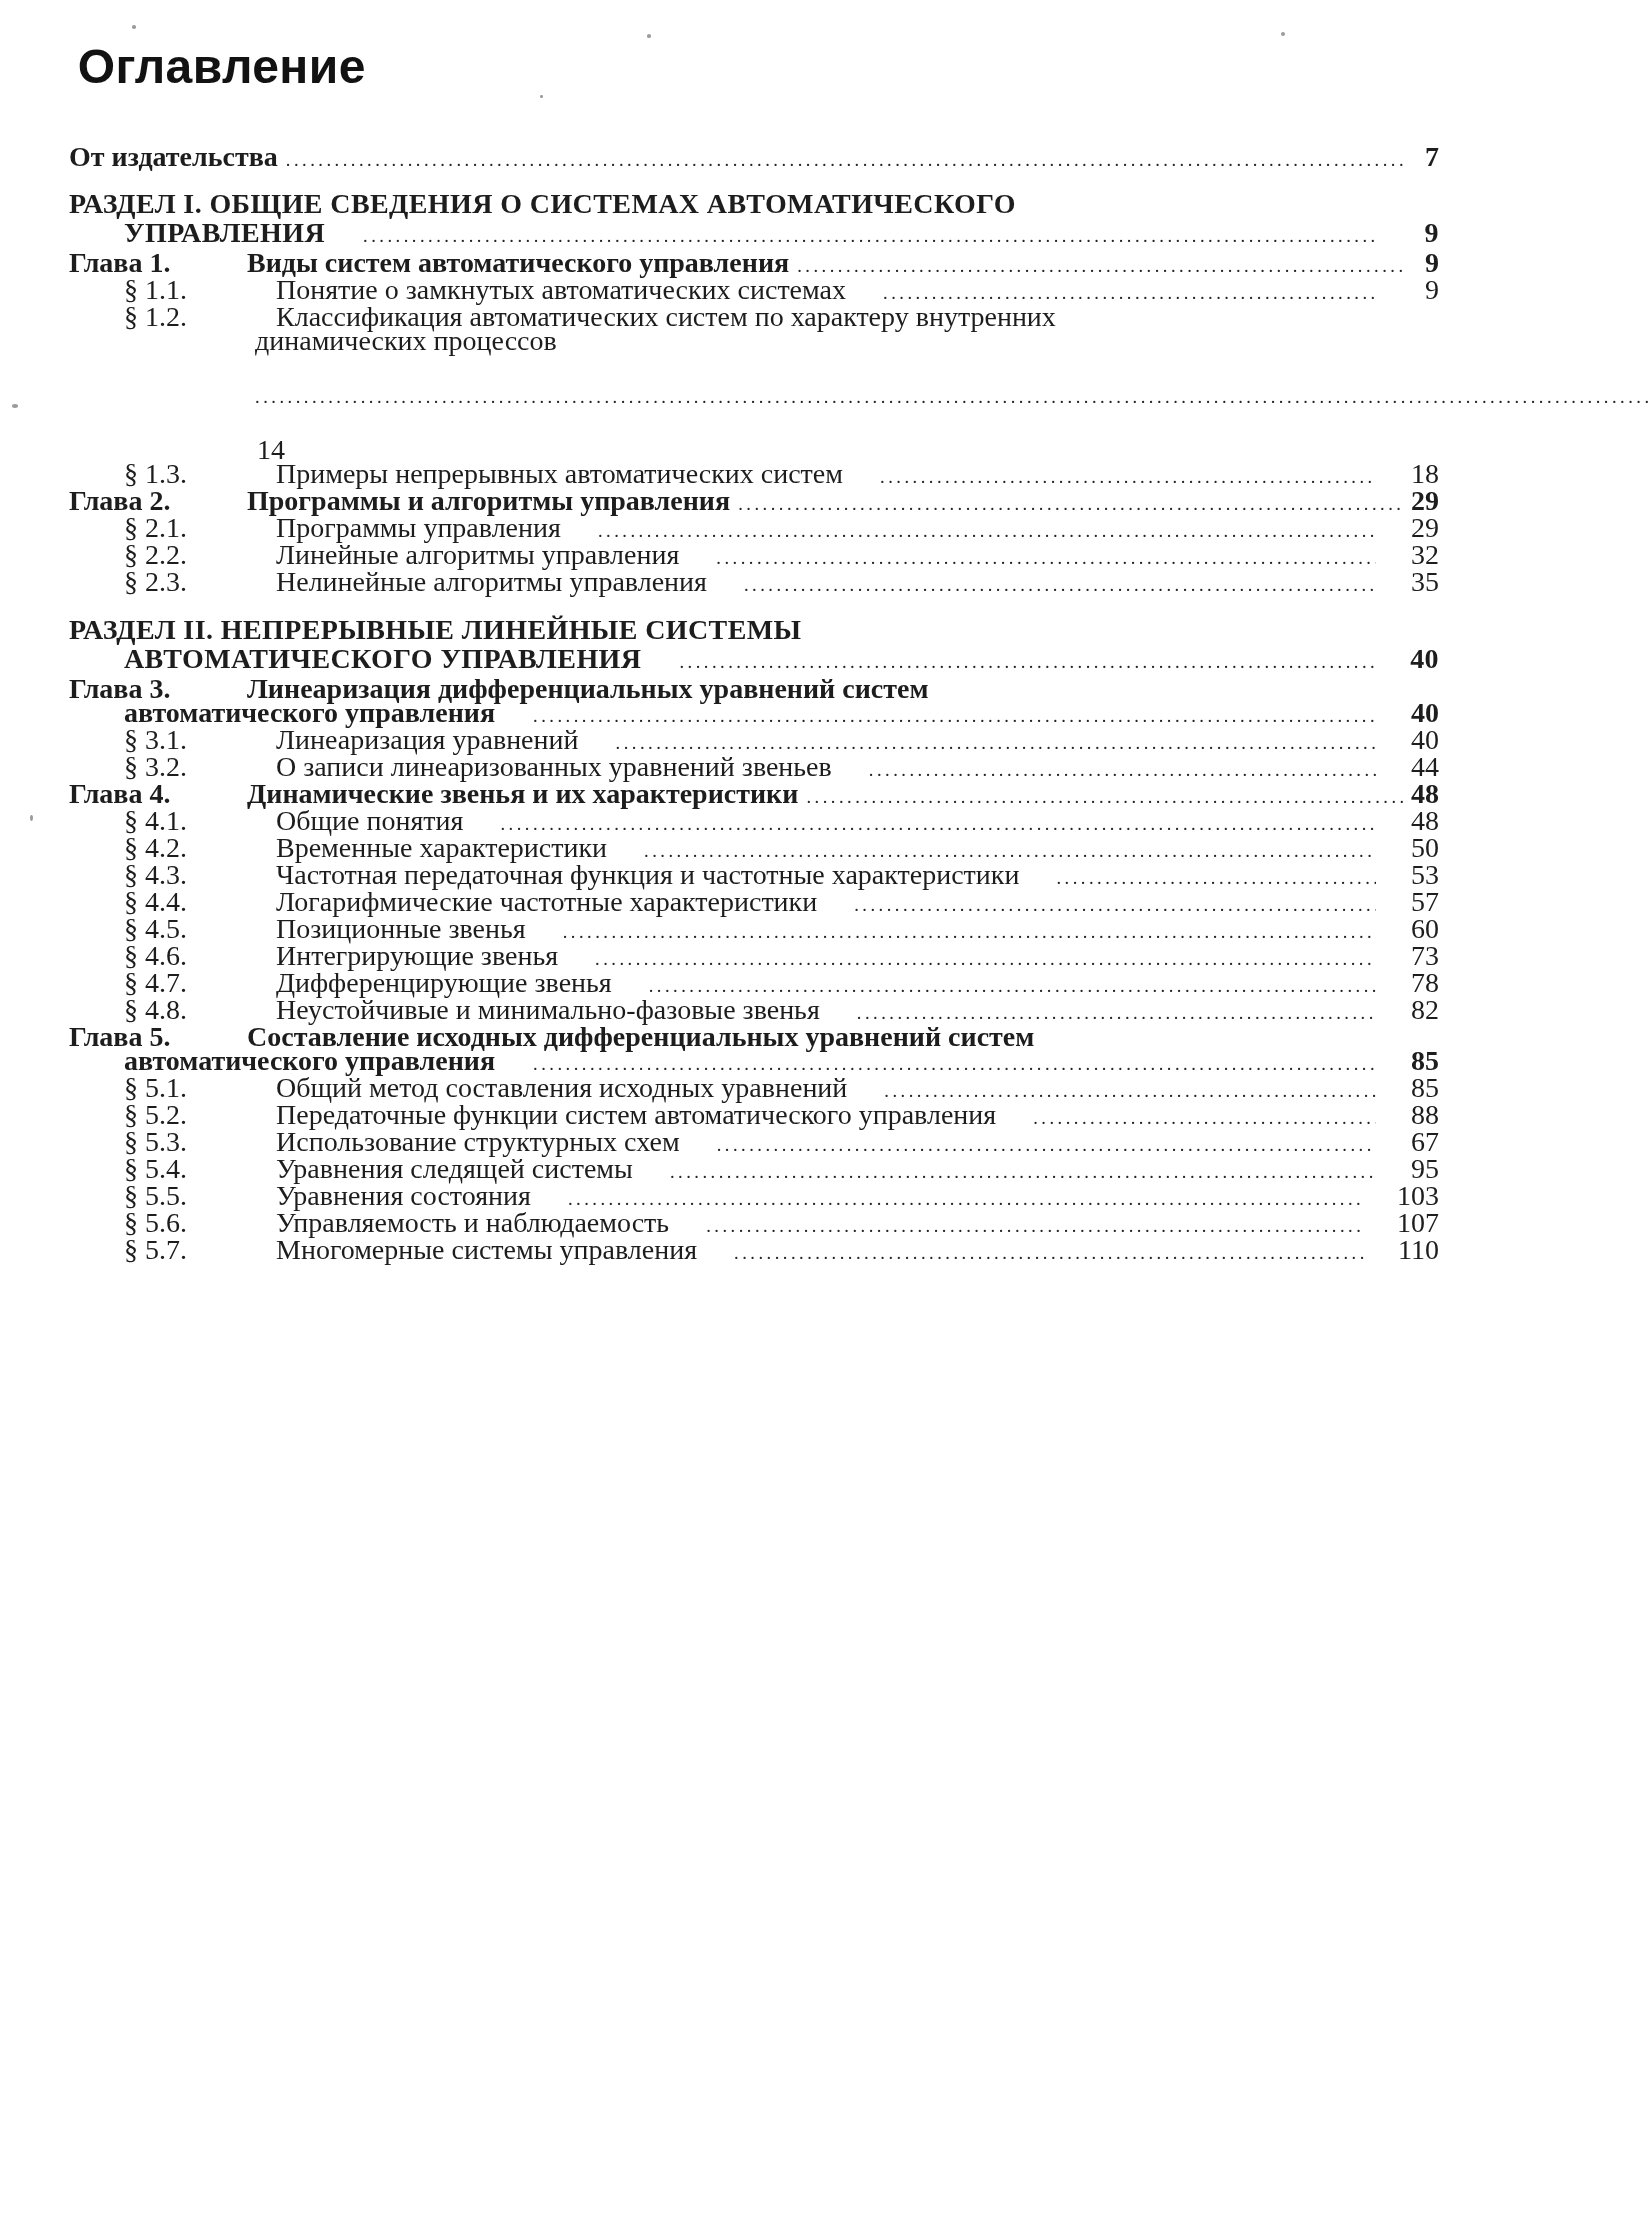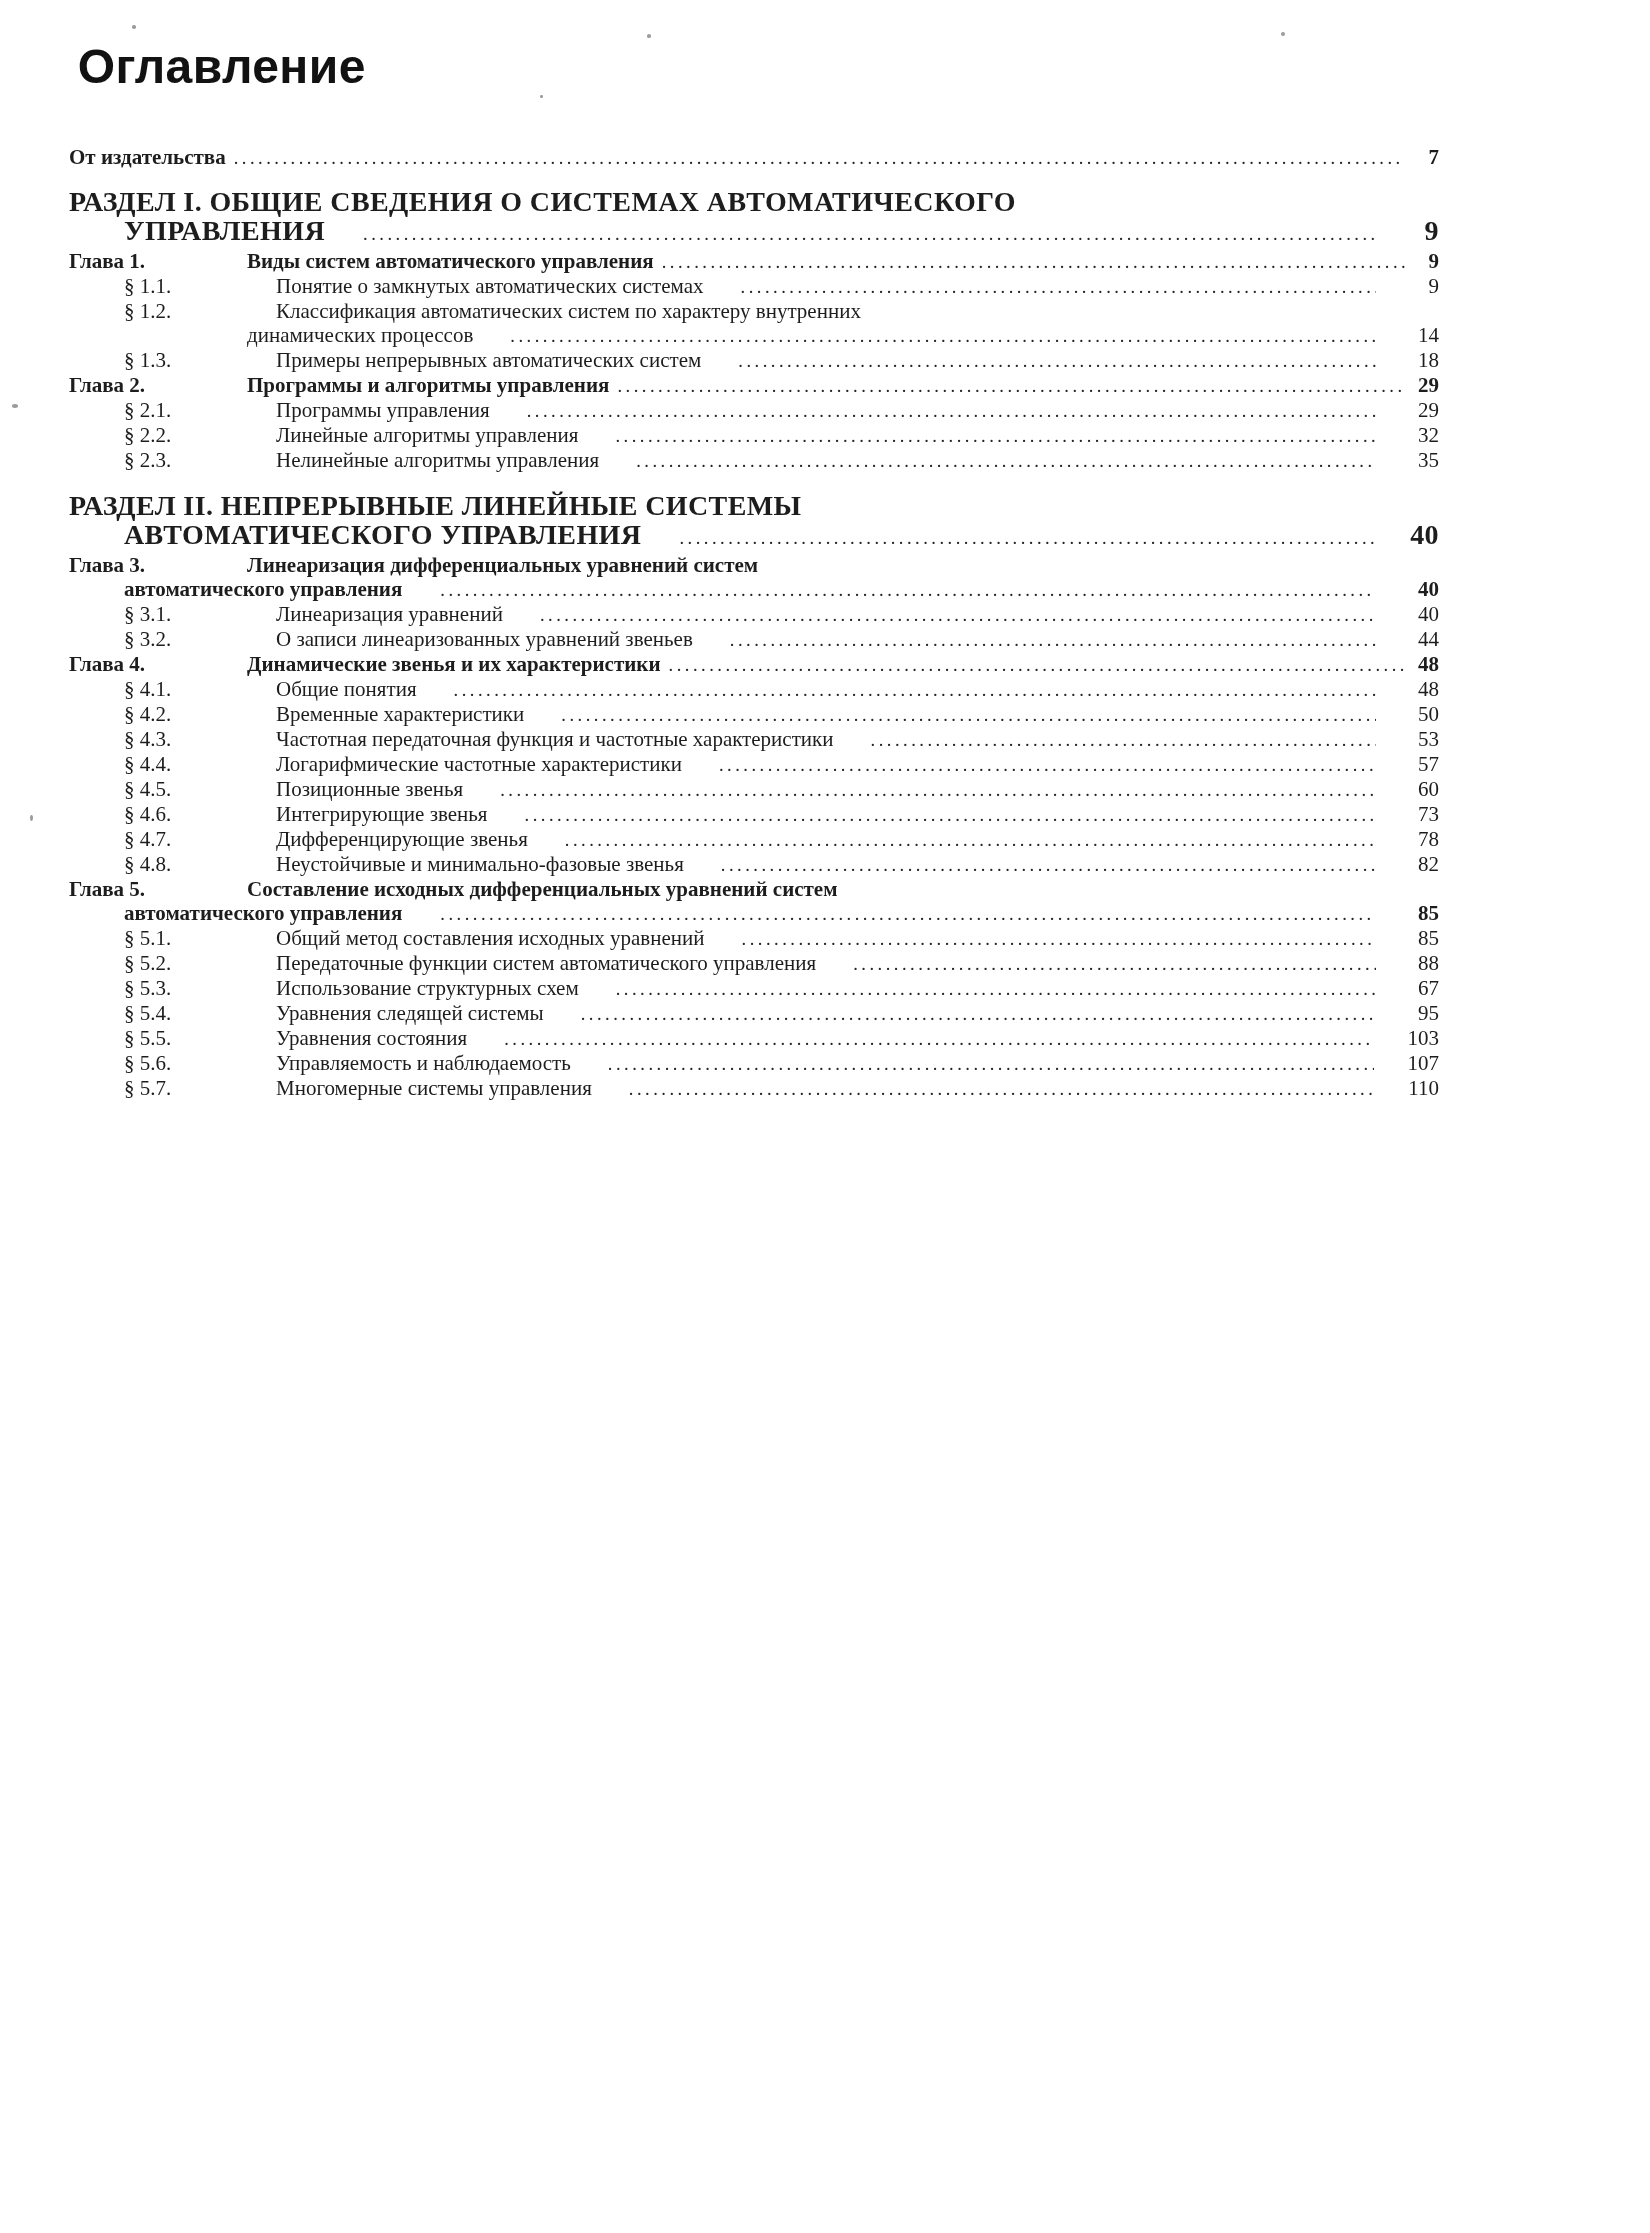--- a/index.html
+++ b/index.html
@@ -30,42 +30,42 @@
   }
   .toc { margin-top: 51px; }
 
   .entry { }
   .entry.section { margin-top: 17.6px; }
 
   .line {
     display: flex;
     align-items: baseline;
     white-space: nowrap;
-    font-size: 21px;
+    font-size: 28px;
     line-height: 24px;
   }
   .entry.front .line   { font-weight: 700; }
   .entry.chapter .line { font-weight: 700; }
   .entry.section .line {
     font-weight: 700;
     font-size: 28px;
     line-height: 29px;
     letter-spacing: 0.4px;
   }
   .entry.para .line { font-weight: 400; gap: 29px; }
 
   .label {
     flex: 0 0 178px;
   }
   .entry.para .label { padding-left: 55px; }
 
   
   .entry.section .cont,
   .entry.chapter .cont { padding-left: 55px; gap: 30px; }
-  .entry.para .cont    { padding-left: 178px; }
+  .entry.para .cont    { padding-left: 178px; flex-direction: column; }
 
   .text { flex: 0 0 auto; }
 
   .leader {
     flex: 1 1 auto;
     overflow: hidden;
     margin: 0 4.4px 0 8px;
     letter-spacing: 3.5px;
     font-weight: 400;
     color: #262626;

